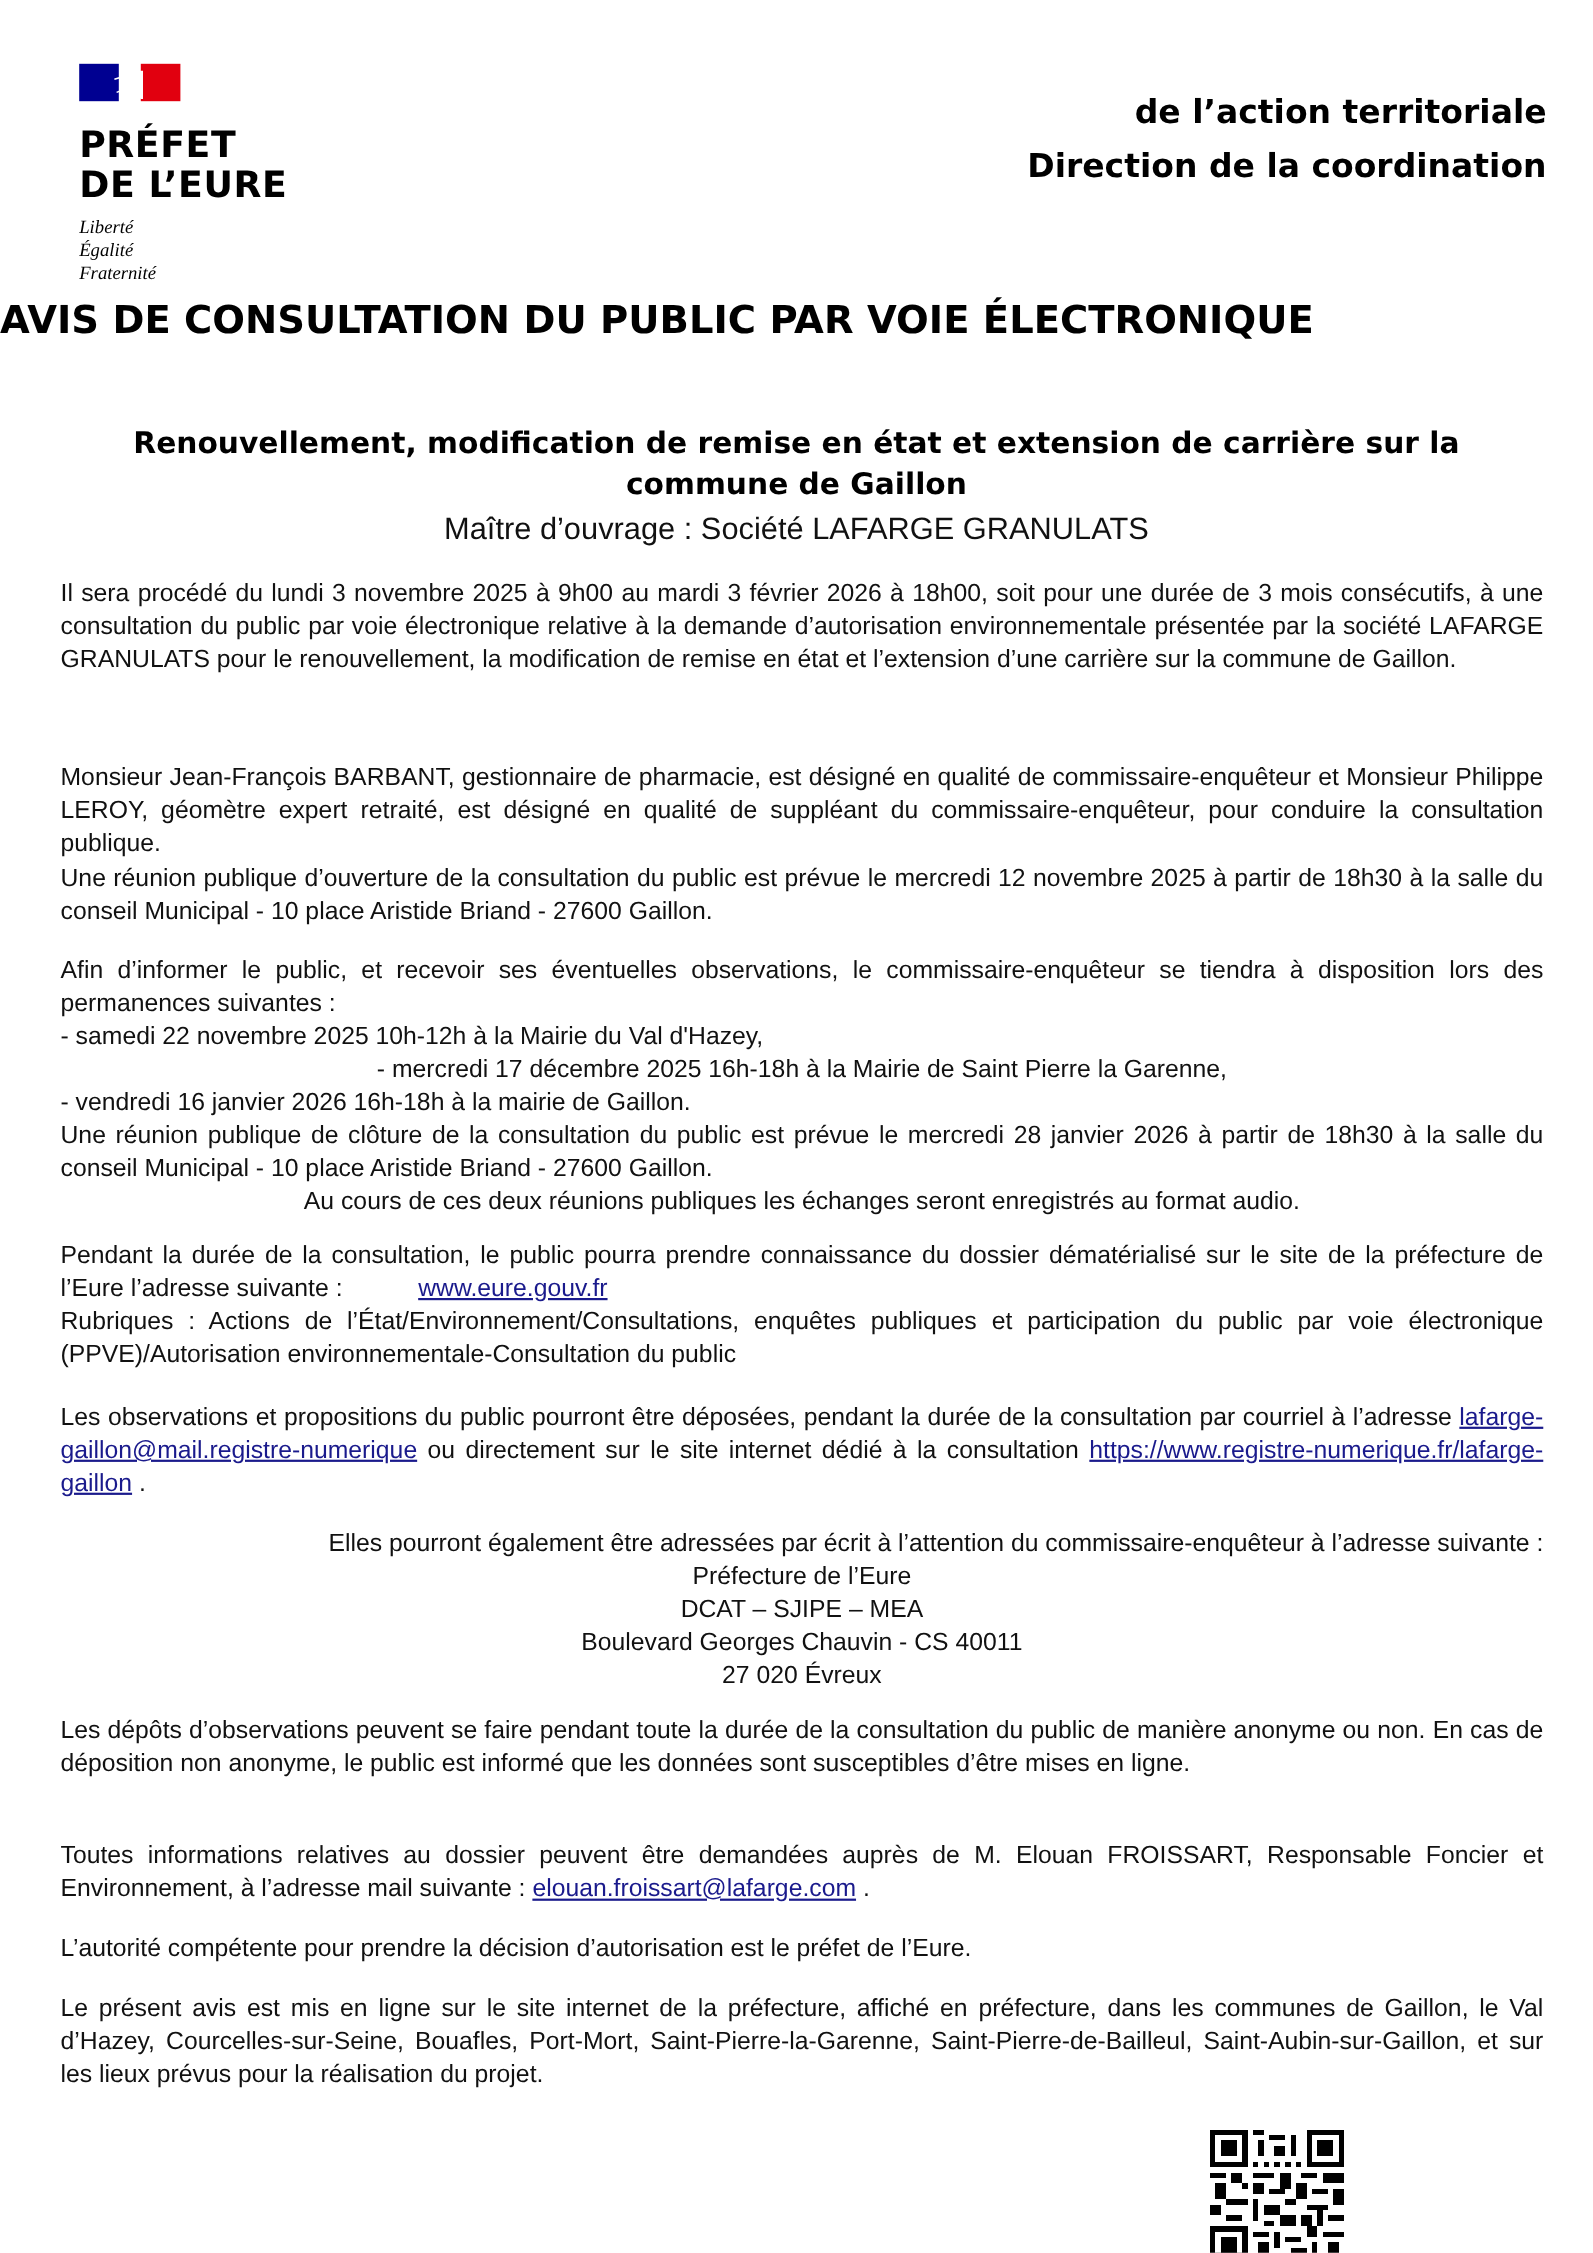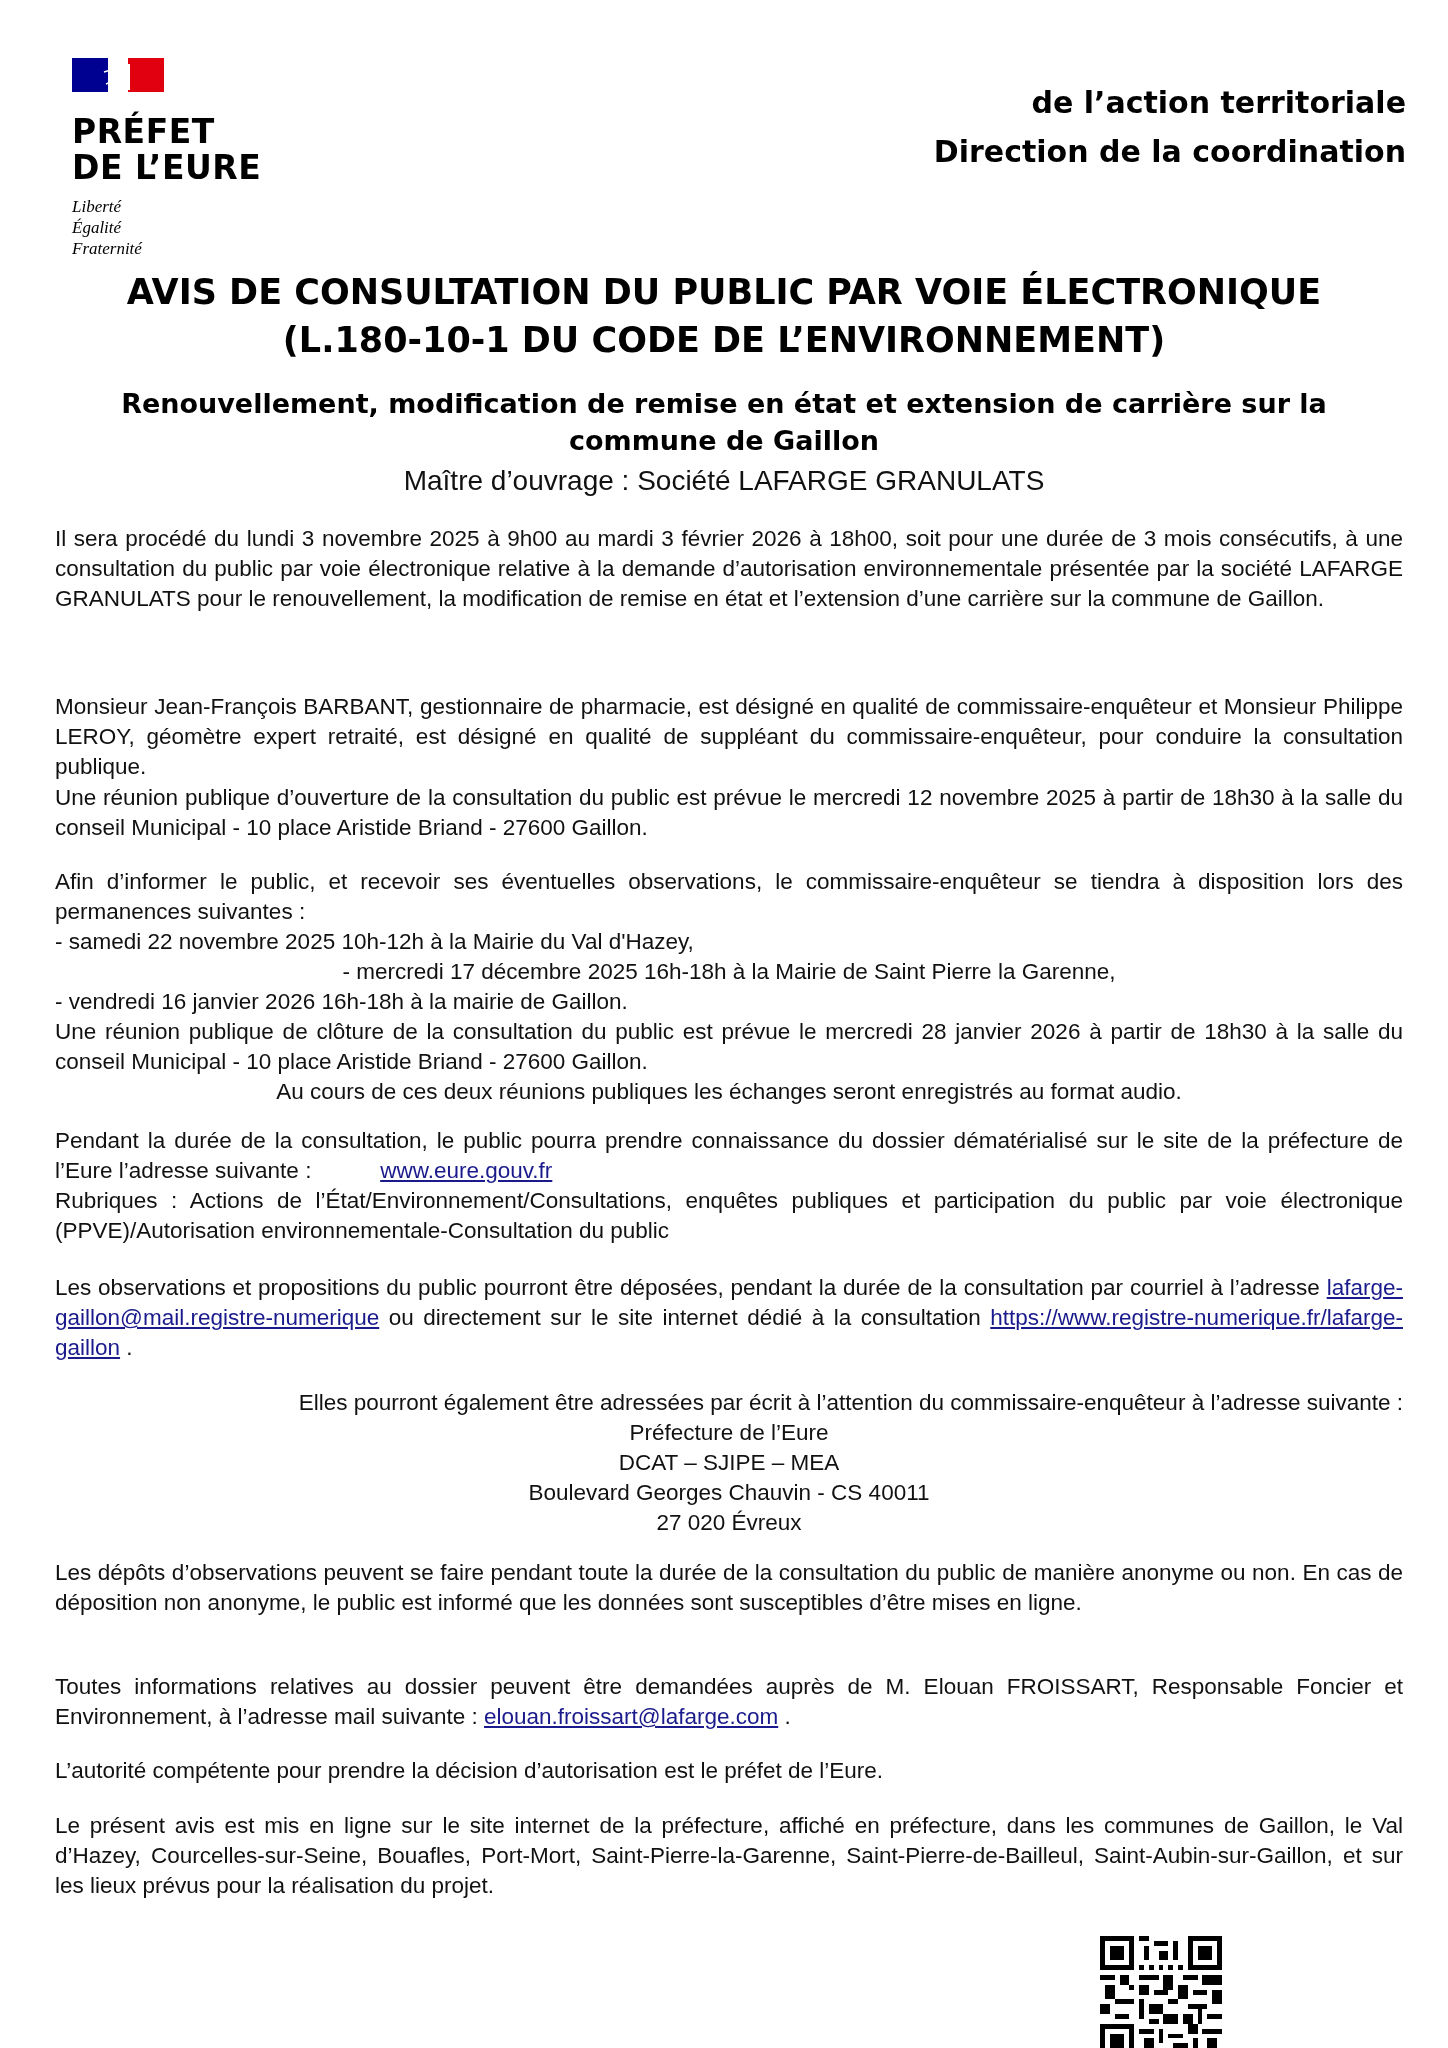--- a/index.html
+++ b/index.html
@@ -6,21 +6,21 @@
   body { width:1448px; height:2048px; position:relative; overflow:hidden; color:#111; font-family:"Liberation Sans", sans-serif; }
   .logo { position:absolute; left:72px; top:58px; width:200px; }
   .flag { width:92px; height:34px; display:flex; }
   .flag .b { width:36px; background:#000091; position:relative; overflow:hidden; }
   .flag .w { width:20px; background:#fff; }
   .flag .r { width:36px; background:#e1000f; }
   .marianne { position:absolute; left:20px; top:6px; width:30px; height:26px; }
   .prefet { font-family:"DejaVu Sans", sans-serif; font-weight:bold; font-size:33px; line-height:36px; letter-spacing:0.5px; margin-top:22px; color:#000; }
   .devise { font-family:"Liberation Serif", serif; font-style:italic; font-size:17px; line-height:21px; margin-top:10px; color:#000; }
   .direction { position:absolute; right:42px; top:78px; text-align:right; font-family:"DejaVu Sans", sans-serif; font-weight:bold; font-size:30px; line-height:49px; color:#000; }
-  .title { position:absolute; left:0; right:0; top:268px; text-align:center; font-family:"DejaVu Sans", sans-serif; font-weight:bold; font-size:35px; line-height:48px; color:#000; }
+  .title { position:absolute; left:0; right:0; top:268px; text-align:left; font-family:"DejaVu Sans", sans-serif; font-weight:bold; font-size:35px; line-height:48px; color:#000; }
   .subtitle { position:absolute; left:100px; right:100px; top:385px; text-align:center; font-family:"DejaVu Sans", sans-serif; font-weight:bold; font-size:27px; line-height:37px; color:#000; }
   .maitre { position:absolute; left:0; right:0; top:463px; text-align:center; font-size:28px; line-height:36px; }
   .p { position:absolute; left:55px; right:45px; font-size:22.5px; line-height:30px; text-align:justify; }
   .line { display:block; }
   .center { text-align:center; }
   a.link { color:#1a1a8c; text-decoration:underline; }
   .qr { position:absolute; left:1100px; top:1936px; width:122px; height:122px; }
 </style>
 </head>
 <body>
@@ -46,21 +46,20 @@
   </div>
 </div>
 
 <div class="direction">
   <span class="line">de l’action territoriale</span>
   <span class="line">Direction de la coordination</span>
 </div>
 
 <div class="title">
   <span class="line">AVIS DE CONSULTATION DU PUBLIC PAR VOIE ÉLECTRONIQUE</span>
-  <span class="line">(L.180-10-1 DU CODE DE L’ENVIRONNEMENT)</span>
 </div>
 
 <div class="subtitle">Renouvellement, modification de remise en état et extension de carrière sur la commune de Gaillon</div>
 <div class="maitre">Maître d’ouvrage : Société LAFARGE GRANULATS</div>
 
 <div class="p" style="top:524px;">Il sera procédé du lundi 3 novembre 2025 à 9h00 au mardi 3 février 2026 à 18h00, soit pour une durée de 3 mois consécutifs, à une consultation du public par voie électronique relative à la demande d’autorisation environnementale présentée par la société LAFARGE GRANULATS pour le renouvellement, la modification de remise en état et l’extension d’une carrière sur la commune de Gaillon.</div>
 
 <div class="p" style="top:668px;margin-top:24px;">Monsieur Jean-François BARBANT, gestionnaire de pharmacie, est désigné en qualité de commissaire-enquêteur et Monsieur Philippe LEROY, géomètre expert retraité, est désigné en qualité de suppléant du commissaire-enquêteur, pour conduire la consultation publique.</div>
 
 <div class="p" style="top:783px;">Une réunion publique d’ouverture de la consultation du public est prévue le mercredi 12 novembre 2025 à partir de 18h30 à la salle du conseil Municipal - 10 place Aristide Briand - 27600 Gaillon.</div>

